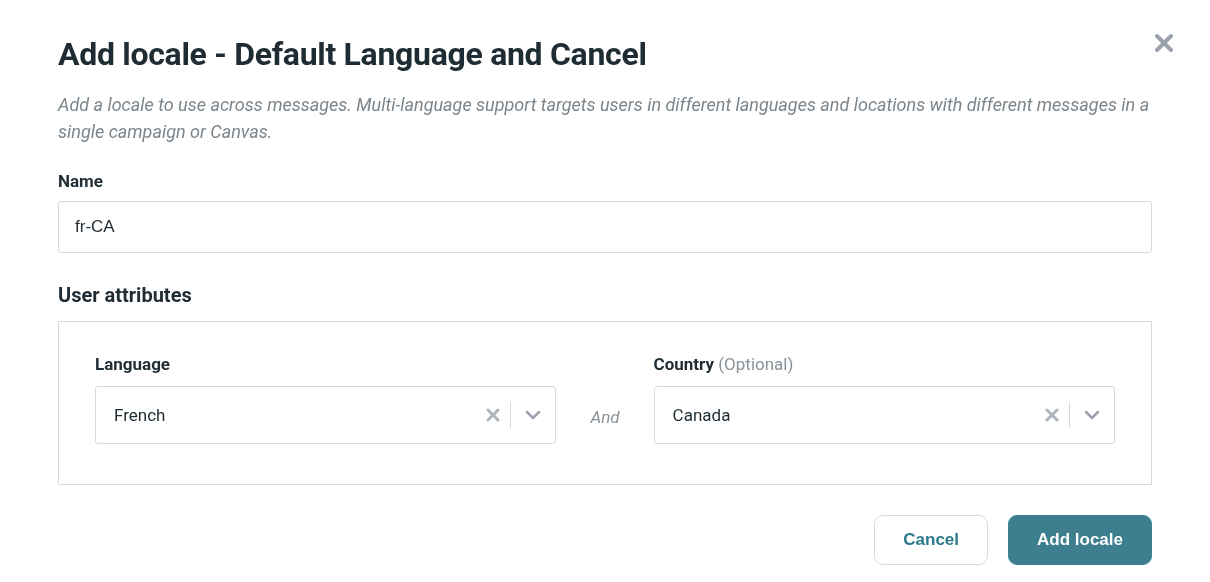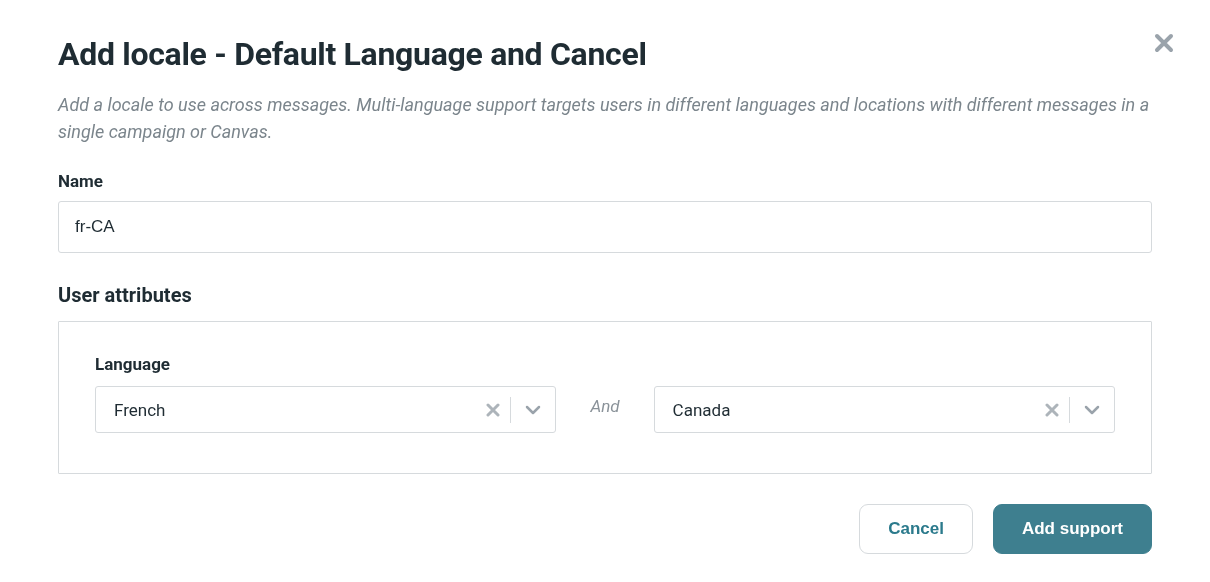--- a/index.html
+++ b/index.html
@@ -93,21 +93,21 @@
       padding: 0 34px;
       height: 54px;
       display: flex;
       align-items: center;
     }
     .select-wrapper {
       display: flex;
       align-items: center;
       border: 1px solid #d6dadd;
       border-radius: 3px;
-      height: 47px;
+      height: 58px;
       background: #fff;
       cursor: pointer;
     }
     .select-value {
       flex: 1;
       padding: 0 18px;
       font-size: 17px;
       color: #1f2c33;
     }
     .select-clear {
@@ -195,37 +195,40 @@
         <svg width="16" height="10" viewBox="0 0 16 10" fill="none">
           <path d="M2 2 L8 8 L14 2" stroke="currentColor" stroke-width="2.5" stroke-linecap="round" stroke-linejoin="round"></path>
         </svg>
       </div>
     </div>
   </div>
 
   <div class="and-separator">And</div>
 
   <div class="attribute-col">
+    <div class="attr-label">
+      <span>Country</span><span class="optional"> (Optional)</span>
+    </div>
     <div class="select-wrapper">
       <div class="select-value">Canada</div>
       <div class="select-clear">
         <svg width="14" height="14" viewBox="0 0 14 14" fill="none">
           <path d="M2 2 L12 12 M12 2 L2 12" stroke="currentColor" stroke-width="3" stroke-linecap="round"></path>
         </svg>
       </div>
       <div class="select-divider"></div>
       <div class="select-chevron">
         <svg width="16" height="10" viewBox="0 0 16 10" fill="none">
           <path d="M2 2 L8 8 L14 2" stroke="currentColor" stroke-width="2.5" stroke-linecap="round" stroke-linejoin="round"></path>
         </svg>
       </div>
     </div>
   </div>
 
 </div>
 
 <div class="footer">
   <button class="btn btn-secondary">Cancel</button>
-  <button class="btn btn-primary">Add support</button>
+  <button class="btn btn-primary">Add locale</button>
 </div>
 
 
 
 
 </body></html>

